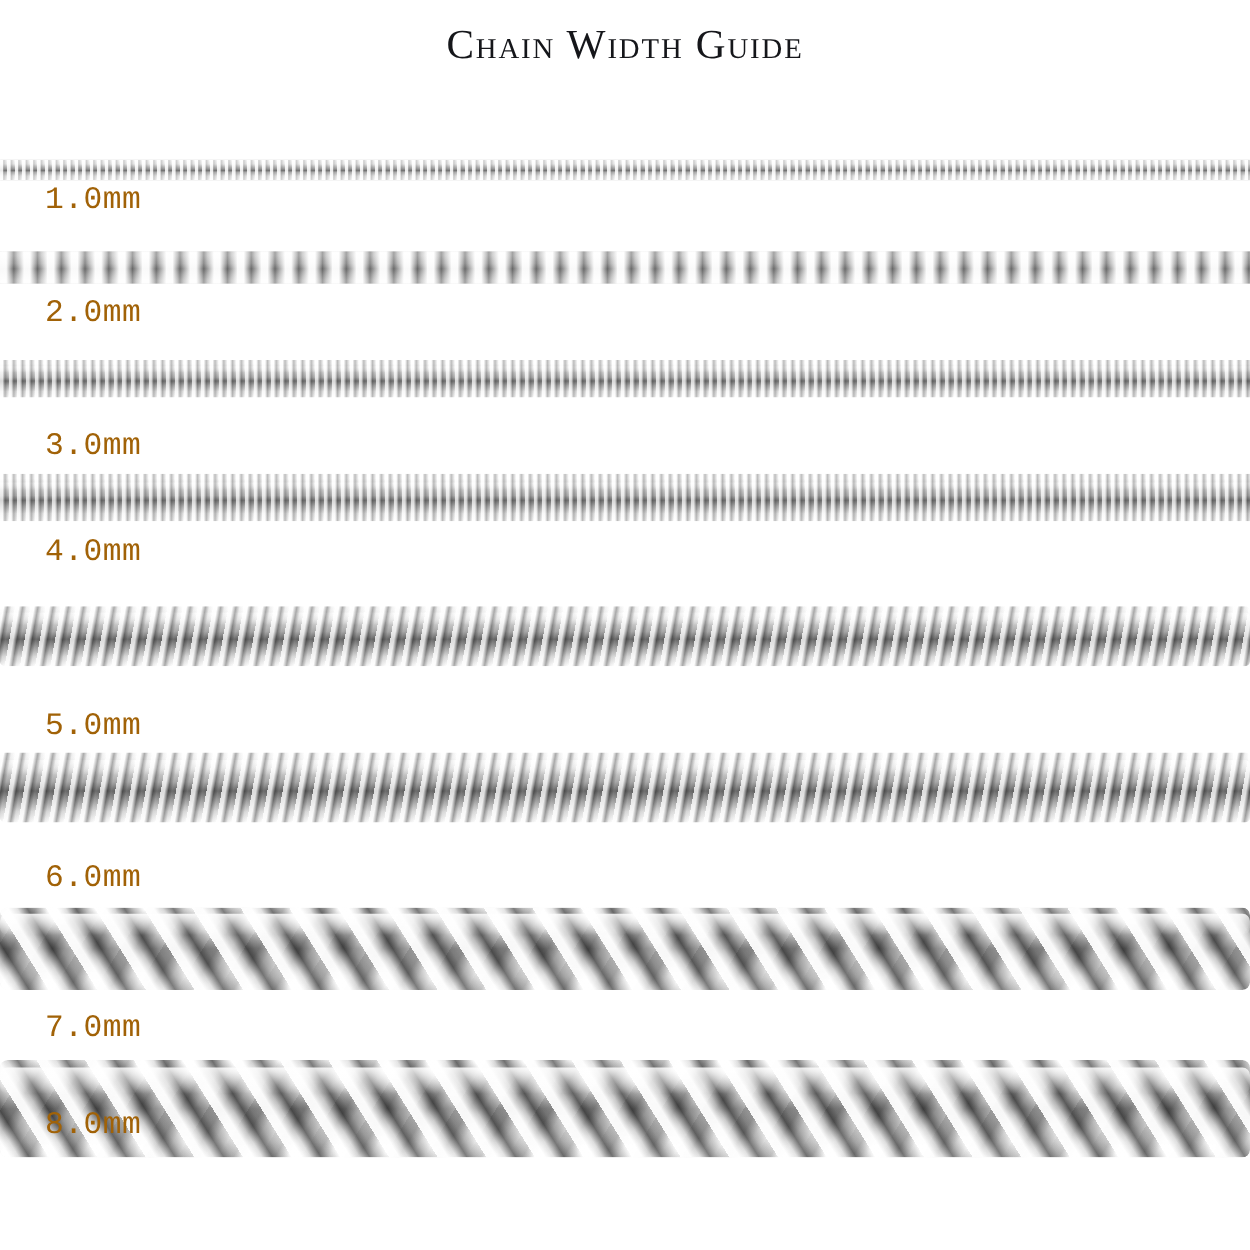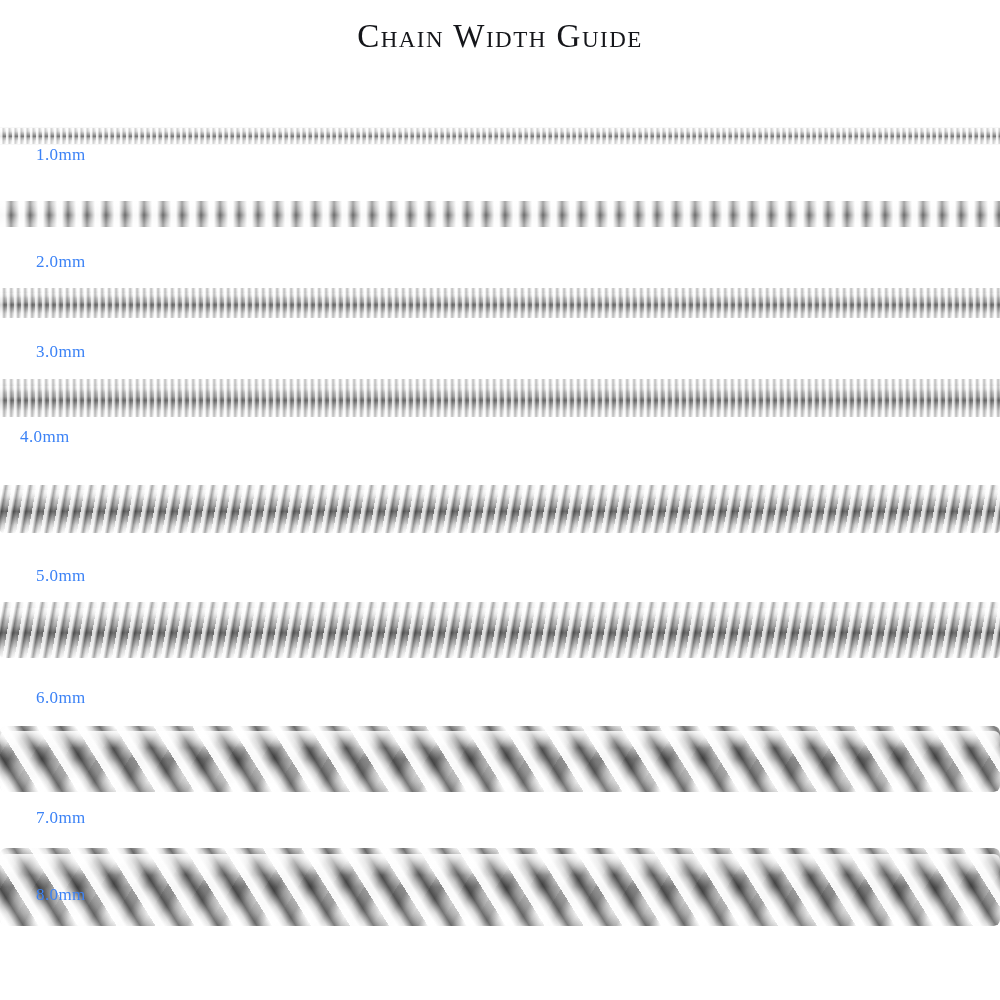--- a/index.html
+++ b/index.html
@@ -40,23 +40,23 @@
     width: 1000px;
   }
   .chain {
     position: absolute;
     left: 0;
     width: 1000px;
     overflow: hidden;
   }
   .label {
     position: absolute;
-    font-family: Liberation Serif, serif;
-    font-size: 17px;
-    color: #3b82f6;
+    font-family: Liberation Mono, monospace;
+    font-size: 25px;
+    color: #a16207;
     letter-spacing: 0.4px;
     white-space: nowrap;
   }
 
   
 
   
   .ch-thin {
     background:
       linear-gradient(to bottom,
@@ -227,31 +227,31 @@
 
   <div class="title">Chain Width Guide</div>
 
   <div class="row">
     <div class="chain ch-thin" style="top:128px;height:16px;"></div>
     <div class="label" style="left:36px;top:145px;">1.0mm</div>
   </div>
 
   <div class="row">
     <div class="chain ch-bead" style="top:201px;height:26px;"></div>
-    <div class="label" style="left:36px;top:236px;margin-top:16px;">2.0mm</div>
+    <div class="label" style="left:36px;top:236px;">2.0mm</div>
   </div>
 
   <div class="row">
     <div class="chain ch-snake" style="top:288px;height:30px;"></div>
     <div class="label" style="left:36px;top:342px;">3.0mm</div>
   </div>
 
   <div class="row">
     <div class="chain ch-snake" style="top:379px;height:38px;"></div>
-    <div class="label" style="left:20px;top:427px;">4.0mm</div>
+    <div class="label" style="left:36px;top:427px;">4.0mm</div>
   </div>
 
   <div class="row">
     <div class="chain ch-snake-heavy" style="top:485px;height:48px;"></div>
     <div class="label" style="left:36px;top:546px;margin-top:20px;">5.0mm</div>
   </div>
 
   <div class="row">
     <div class="chain ch-snake-heavy" style="top:602px;height:56px;"></div>
     <div class="label" style="left:36px;top:688px;">6.0mm</div>

